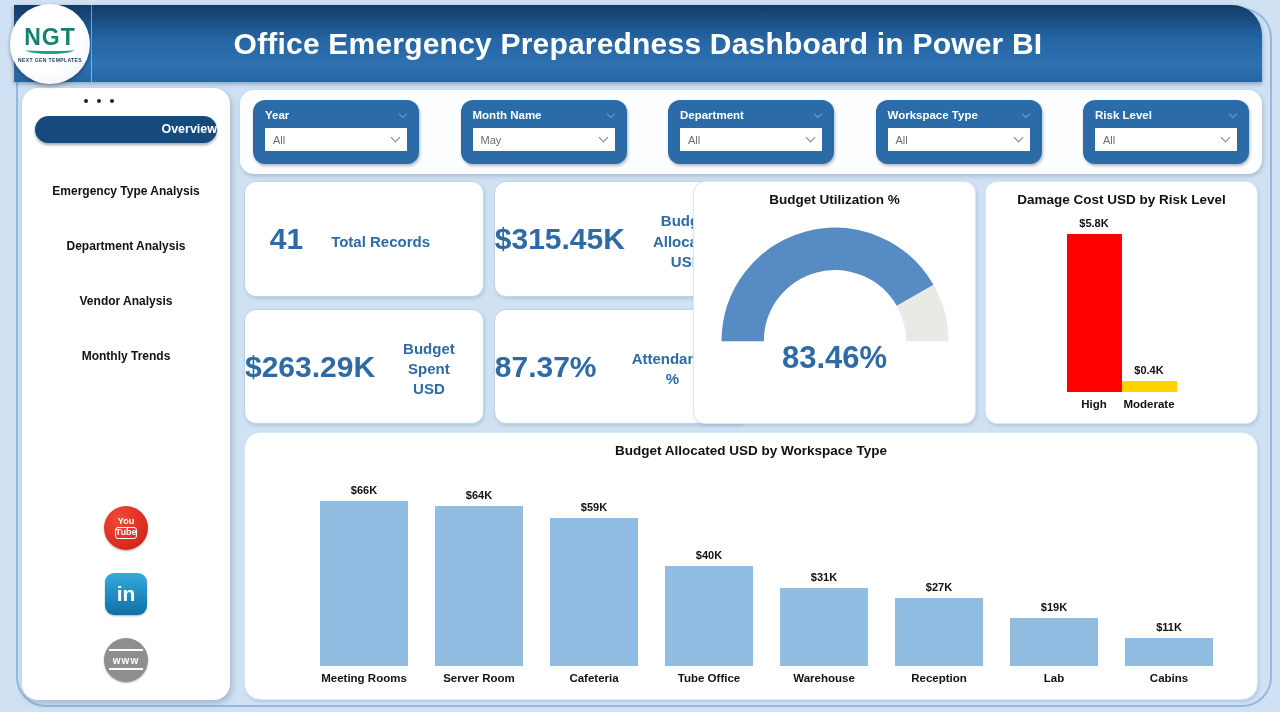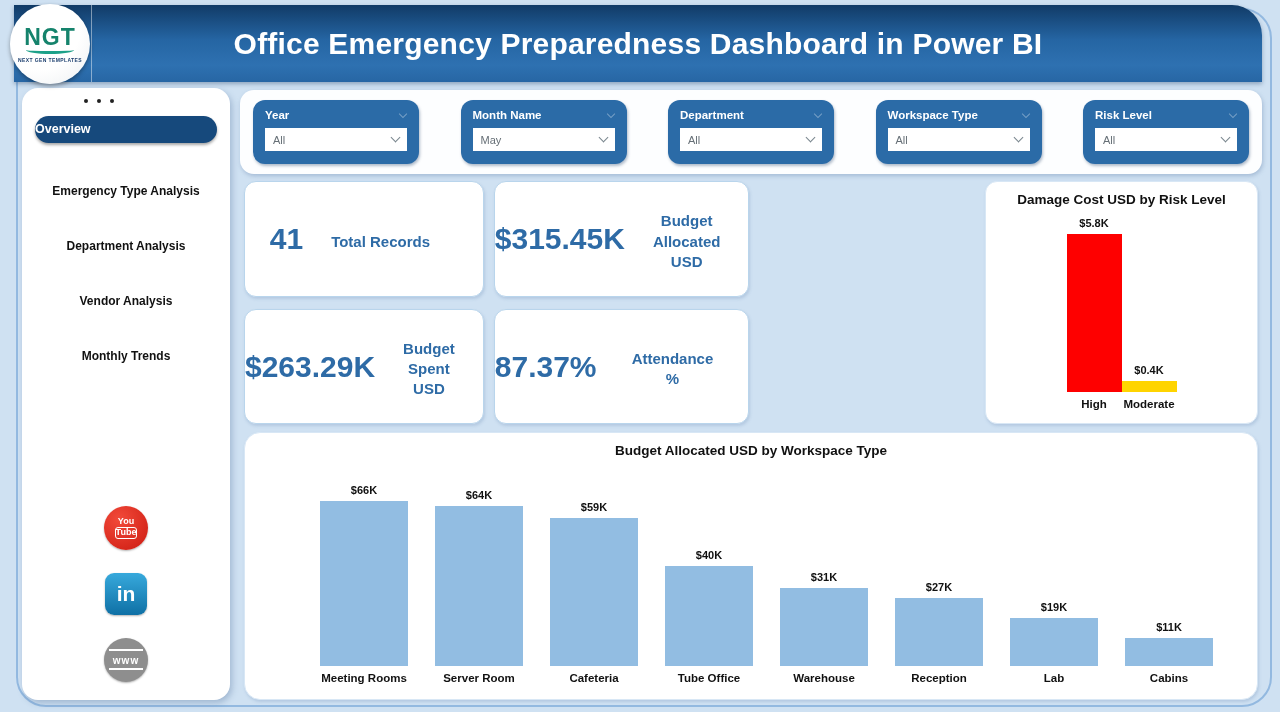--- a/index.html
+++ b/index.html
@@ -35,21 +35,21 @@
   .logo-swoosh { width:48px; height:8px; border-bottom:3px solid #1da189; border-radius:50%; margin-top:-3px; }
   .logo-sub { font-size:5px; color:#1c3f6e; font-weight:bold; letter-spacing:.4px; margin-top:3px; white-space:nowrap; }
   
   .sidebar {
     position:absolute; left:22px; top:88px; width:208px; height:612px;
     background:#fff; border-radius:16px; box-shadow:2px 3px 6px rgba(90,120,160,.4);
   }
   .dots { position:absolute; top:11px; left:62px; display:flex; gap:9px; }
   .dots i { width:4px; height:4px; border-radius:50%; background:#222; }
   .menu { position:absolute; top:28px; left:0; right:0; display:flex; flex-direction:column; align-items:center; }
-  .menu-item { font-size:12px; font-weight:bold; color:#111; margin-top:41px; cursor:pointer; text-align:left; }
+  .menu-item { font-size:12px; font-weight:bold; color:#111; margin-top:41px; cursor:pointer; text-align:right; }
   .menu-item.active {
     margin-top:0; width:182px; height:27px; background:#16497c; color:#fff;
     border-radius:16px; line-height:27px; font-size:12.5px;
     box-shadow:0 2px 3px rgba(0,0,0,.35);
   }
   .social { position:absolute; bottom:18px; left:0; right:0; display:flex; flex-direction:column; align-items:center; gap:23px; }
   .yt {
     width:44px; height:44px; border-radius:50%;
     background:radial-gradient(circle at 35% 30%, #f24a3a, #cc1a10);
     display:flex; flex-direction:column; align-items:center; justify-content:center;
@@ -222,20 +222,28 @@
       <div class="kpi-card">
         <div class="kpi-value">$263.29K</div>
         <div class="kpi-label">Budget Spent USD</div>
       </div>
       <div class="kpi-card">
         <div class="kpi-value">87.37%</div>
         <div class="kpi-label">Attendance %</div>
       </div>
     </section>
 
+  <section class="card gauge-card">
+    <h3>Budget Utilization %</h3>
+    <svg id="gauge-svg" class="gauge-svg" width="250" height="125" viewBox="0 0 260 130">
+      <path id="gauge-track" fill="none" stroke-width="44" d="M 213.3 78.3 A 96 96 0 0 1 226 126" stroke="#e9e9e6"></path>
+      <path id="gauge-fill" fill="none" stroke-width="44" d="M 34 126 A 96 96 0 0 1 213.3 78.3" stroke="#568cc3"></path>
+    </svg>
+    <div class="gauge-value">83.46%</div>
+  </section>
 
   <section class="card risk-card">
     <h3>Damage Cost USD by Risk Level</h3>
     <div id="risk-chart">
         <div class="bcol wcol-high">
           <div class="bar-val">$5.8K</div>
           <div class="rbar" style="height: 158px; background: rgb(254, 0, 0);"></div>
           <div class="bar-cat">High</div>
         </div>
         <div class="bcol wcol-moderate">

